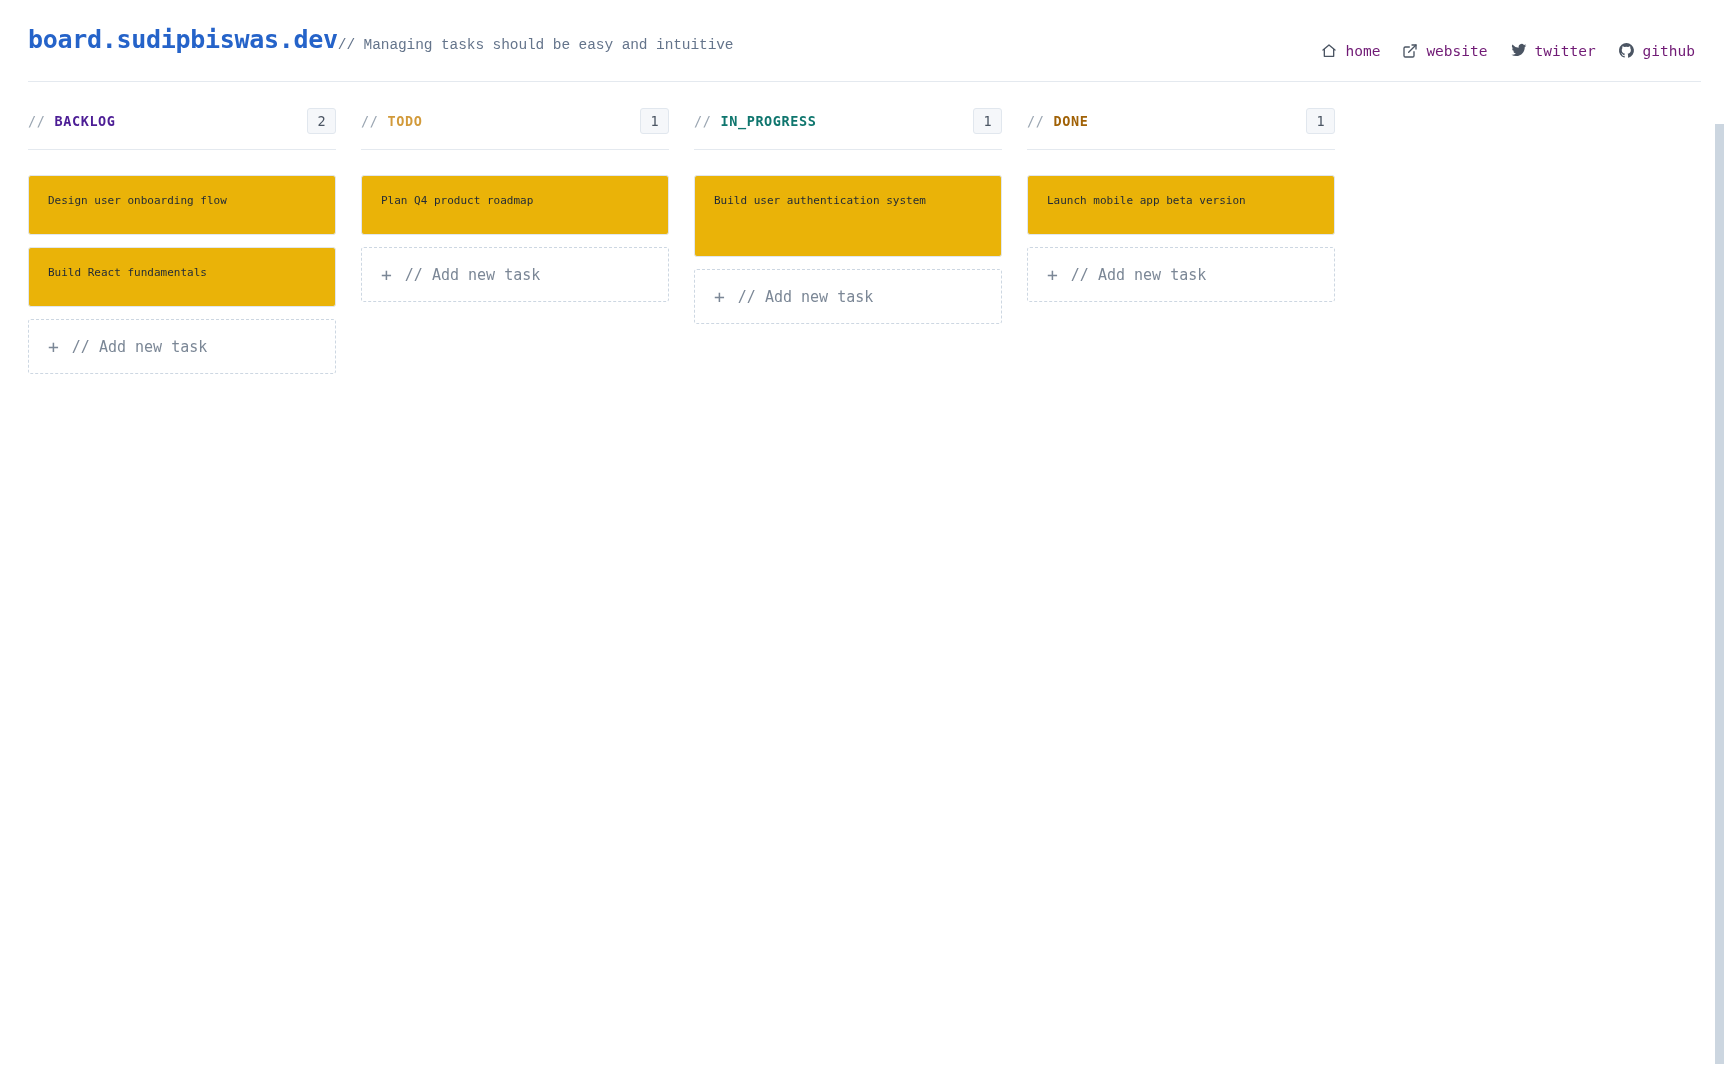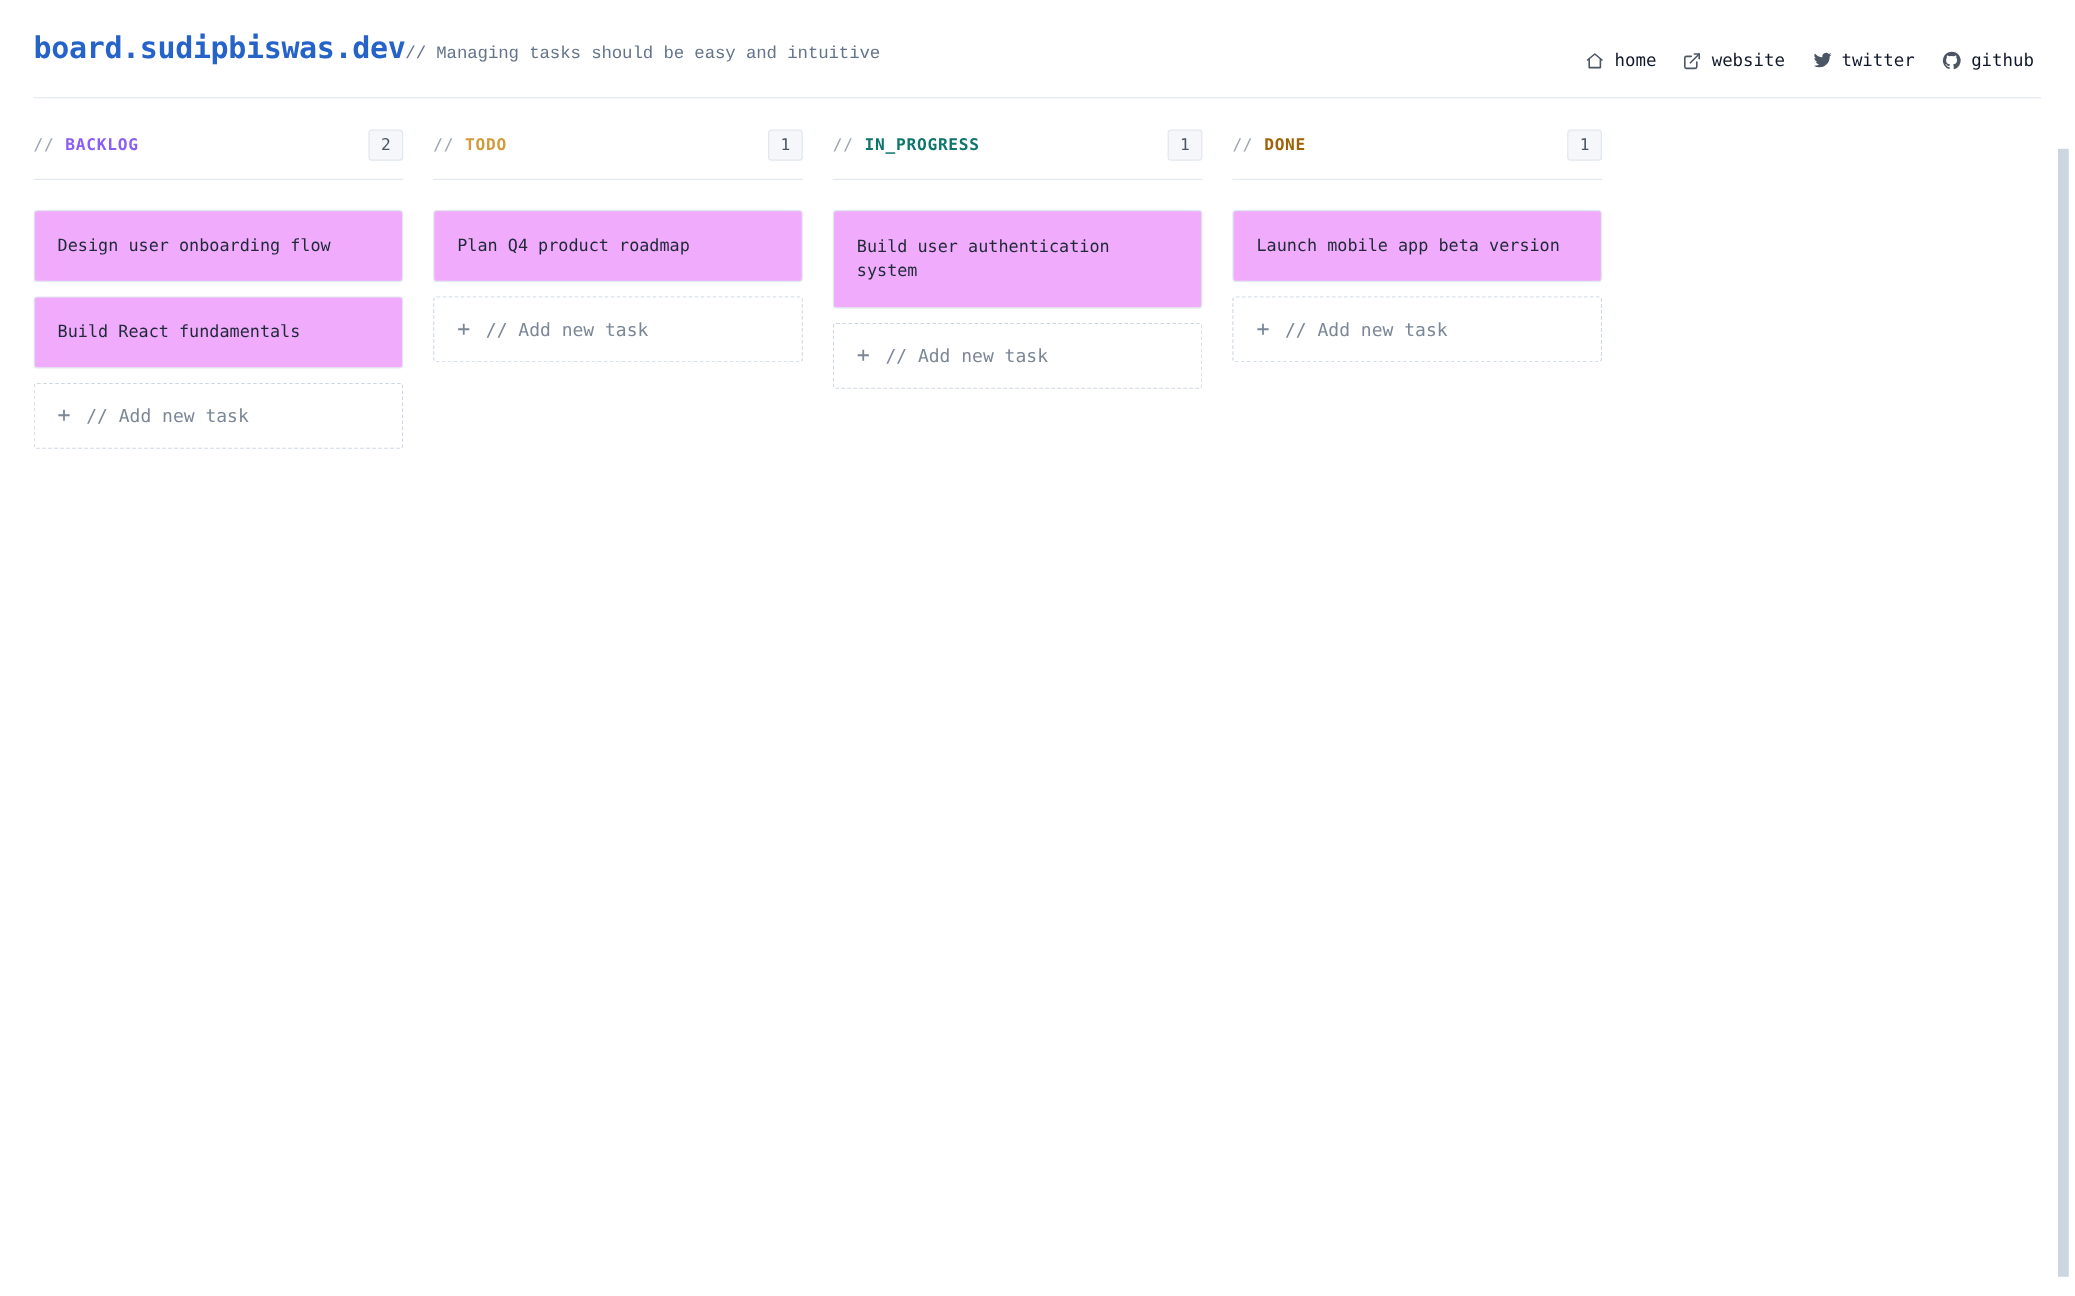--- a/index.html
+++ b/index.html
@@ -51,21 +51,21 @@
     gap: 22px;
     padding-top: 16px;
     padding-right: 6px;
   }
   .nav-link {
     display: inline-flex;
     align-items: center;
     gap: 8px;
     font-family: "DejaVu Sans Mono", "Liberation Mono", monospace;
     font-size: 14.5px;
-    color: #0f172a;
+    color: #701a75;
     text-decoration: none;
     cursor: pointer;
   }
   .nav-link .icon { display: inline-flex; align-items: center; }
   .nav-link svg { display: block; }
 
   .header-rule {
     margin: 22px 28px 0 28px;
     height: 1px;
     background: #e4e9ef;
@@ -107,33 +107,33 @@
     min-width: 29px;
     height: 26px;
     line-height: 24px;
     text-align: center;
     padding: 0 7px;
   }
 
   .cards { padding-top: 25px; }
 
   .task-card {
-    background: #f0abfc;
+    background: #eab308;
     border: 1px solid #e1e7ee;
     border-radius: 3px;
     padding: 17px 19px;
     margin-bottom: 12px;
     font-family: "DejaVu Sans Mono", "Liberation Mono", monospace;
-    font-size: 14px;
+    font-size: 11px;
     color: #1f2937;
     line-height: 1.45;
     cursor: grab;
     min-height: 60px;
     display: flex;
-    align-items: center;
+    align-items: flex-start;
   }
 
   .add-task {
     border: 1px dashed #cdd7e2;
     border-radius: 3px;
     background: #ffffff;
     padding: 16px 19px;
     display: flex;
     align-items: center;
     gap: 13px;
@@ -222,21 +222,21 @@
   </div>
 
   <div class="header-rule"></div>
 
   <div class="board">
 
     <div class="column">
       <div class="column-header">
         <div class="column-title">
           <span class="slash">//</span>
-          <span style="color:#8b5cf6">BACKLOG</span>
+          <span style="color:#4c1d95">BACKLOG</span>
         </div>
         <div class="count-badge">2</div>
       </div>
       <div class="cards">
         <div class="task-card">
           <span>Design user onboarding flow</span>
         </div>
         <div class="task-card">
           <span>Build React fundamentals</span>
         </div>

